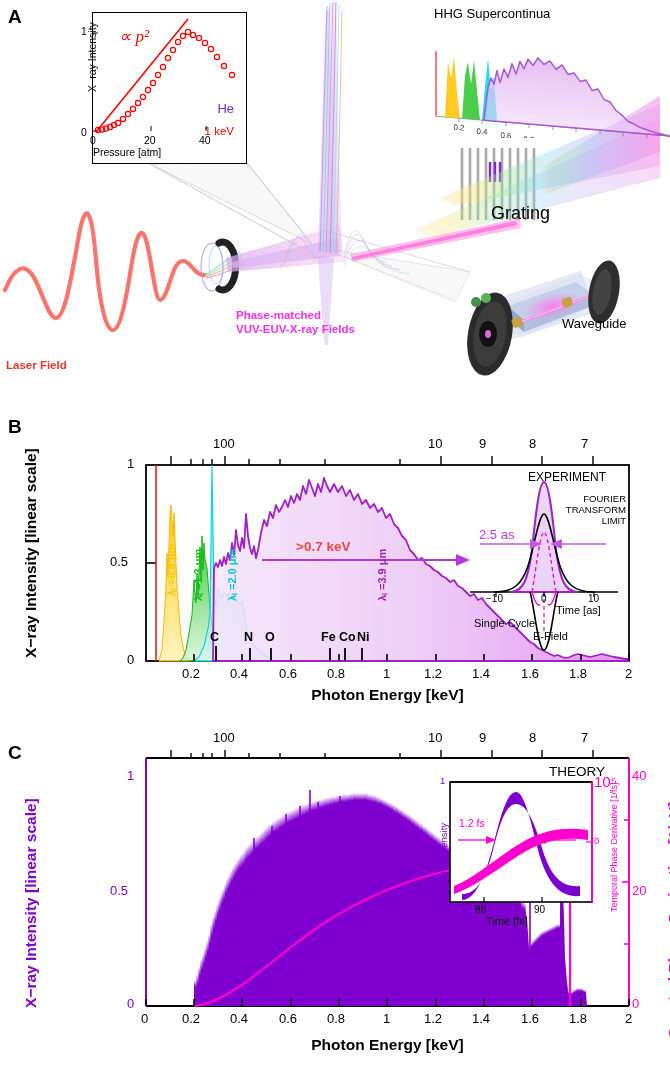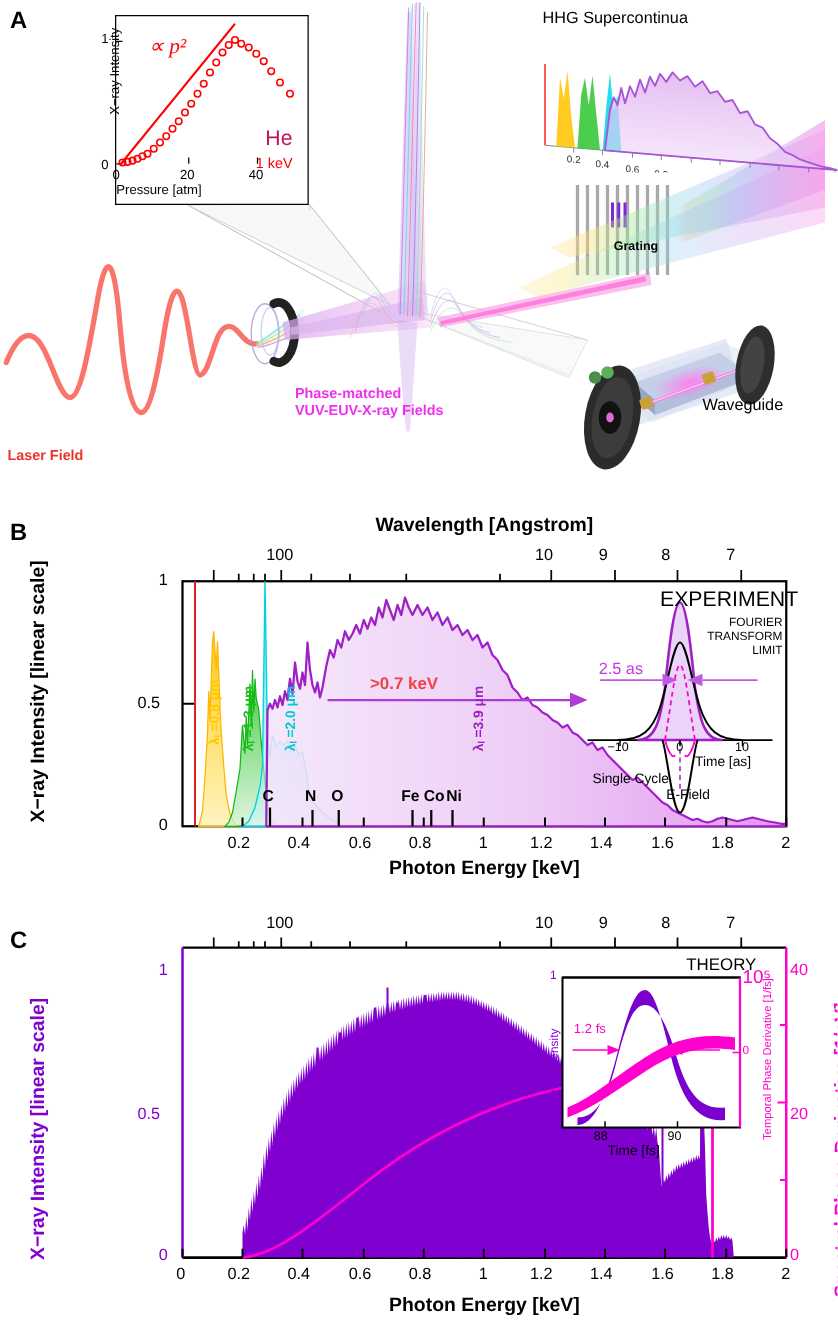--- a/index.html
+++ b/index.html
@@ -10,29 +10,29 @@
 
   
   #panelA{left:0;top:0;width:670px;height:408px;}
   #insetA{position:absolute;left:92px;top:12px;width:155px;height:152px;
           border:1.6px solid #000;background:#fff;box-sizing:border-box;}
   #insetA .ylab{position:absolute;left:-56px;top:38px;width:110px;text-align:center;
                 transform:rotate(-90deg);font-size:10.5px;}
   #insetA .xlab{position:absolute;left:0;top:133px;width:155px;font-size:10.5px;}
   #insetA .ytick{position:absolute;font-size:10.5px;}
   #insetA .xtick{position:absolute;font-size:10.5px;}
-  #insetA .he{position:absolute;right:12px;top:88px;color:#be185d;font-size:17px;}
+  #insetA .he{position:absolute;right:12px;top:88px;color:#6d28d9;font-size:13px;}
   #insetA .kev{position:absolute;right:12px;top:112px;color:#f00;font-size:11.5px;}
   #insetA .prop{position:absolute;left:26px;top:13px;color:#f00;font-size:17px;font-style:italic;
                 font-family:"Liberation Serif",serif;}
   .lblA{position:absolute;font-size:11.5px;font-weight:bold;}
   #laserFieldLbl{left:6px;top:359px;color:#e8352c;}
   #pmLbl{left:236px;top:308px;color:#ee2fee;line-height:1.25;}
   #hhgLbl{left:434px;top:6px;font-size:13px;font-weight:normal;}
-  #gratingLbl{left:491px;top:192px;font-size:10px;font-weight:bold;}
+  #gratingLbl{left:491px;top:203px;font-size:18px;font-weight:normal;}
   #wgLbl{left:562px;top:316px;font-size:13px;font-weight:normal;text-align:right;}
 
   
   .axtitle{position:absolute;font-size:15.5px;font-weight:bold;text-align:center;}
   .tick{position:absolute;font-size:13px;}
   .ylabrot{position:absolute;transform-origin:0 0;transform:rotate(-90deg);
            font-size:15.5px;font-weight:bold;white-space:nowrap;}
 
   
   #panelB{left:0;top:408px;width:670px;height:310px;}
@@ -316,21 +316,20 @@
           <circle cx="131" cy="53" r="2.6"></circle>
         <circle cx="139" cy="62" r="2.6"></circle>
       </g>
     </svg>
   </div>
 </div>
 
 <div class="panel" id="panelB">
   <div class="plabel" style="left:8px;top:8px;">B</div>
 
-  <div class="axtitle" style="left:146px;top:4px;width:483px;">Wavelength [Angstrom]</div>
 
   <div class="tick" style="left:213px;top:28px;">100</div>
   <div class="tick" style="left:428px;top:28px;">10</div>
   <div class="tick" style="left:479px;top:28px;">9</div>
   <div class="tick" style="left:529px;top:28px;">8</div>
   <div class="tick" style="left:581px;top:28px;">7</div>
 
   <div class="ylabrot" style="left:22px;top:250px;">X−ray Intensity [linear scale]</div>
   <div class="tick" style="left:127px;top:48px;">1</div>
   <div class="tick" style="left:110px;top:146px;">0.5</div>
@@ -487,21 +486,21 @@
   <div class="tick" style="left:279px;top:258px;">0.6</div>
   <div class="tick" style="left:327px;top:258px;">0.8</div>
   <div class="tick" style="left:383px;top:258px;">1</div>
   <div class="tick" style="left:424px;top:258px;">1.2</div>
   <div class="tick" style="left:472px;top:258px;">1.4</div>
   <div class="tick" style="left:521px;top:258px;">1.6</div>
   <div class="tick" style="left:569px;top:258px;">1.8</div>
   <div class="tick" style="left:625px;top:258px;">2</div>
   <div class="axtitle" style="left:146px;top:278px;width:483px;">Photon Energy [keV]</div>
 
-  <div style="position:absolute;left:528px;top:62px;font-size:17px;">EXPERIMENT</div>
+  <div style="position:absolute;left:528px;top:62px;font-size:12px;">EXPERIMENT</div>
   <div class="insettxt" style="left:524px;top:86px;width:102px;">FOURIER</div>
   <div class="insettxt" style="left:524px;top:97px;width:102px;">TRANSFORM</div>
   <div class="insettxt" style="left:524px;top:108px;width:102px;">LIMIT</div>
   <div style="position:absolute;left:479px;top:119px;font-size:13px;color:#c23ae0;">2.5 as</div>
   <div style="position:absolute;left:486px;top:185px;font-size:10px;">−10</div>
   <div style="position:absolute;left:541px;top:185px;font-size:10px;">0</div>
   <div style="position:absolute;left:588px;top:185px;font-size:10px;">10</div>
   <div style="position:absolute;left:556px;top:196px;font-size:11px;">Time [as]</div>
   <div style="position:absolute;left:474px;top:209px;font-size:11px;">Single Cycle</div>
   <div style="position:absolute;left:497px;top:222px;font-size:11px;margin-left:36px;">E-Field</div>

